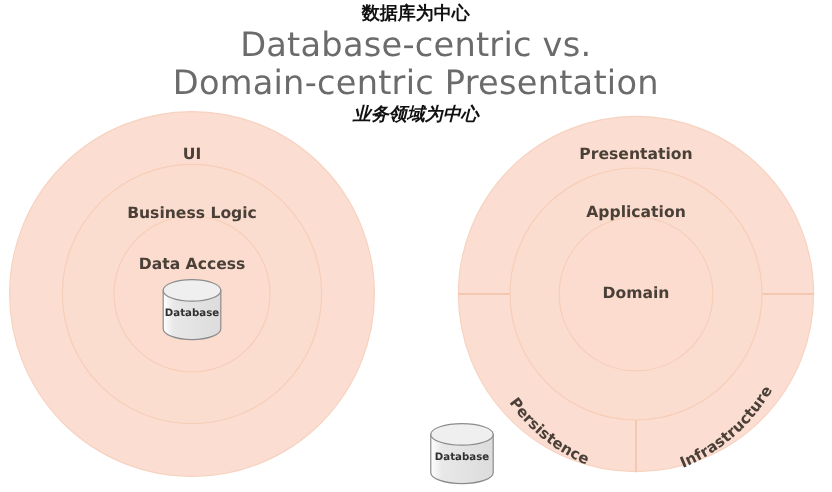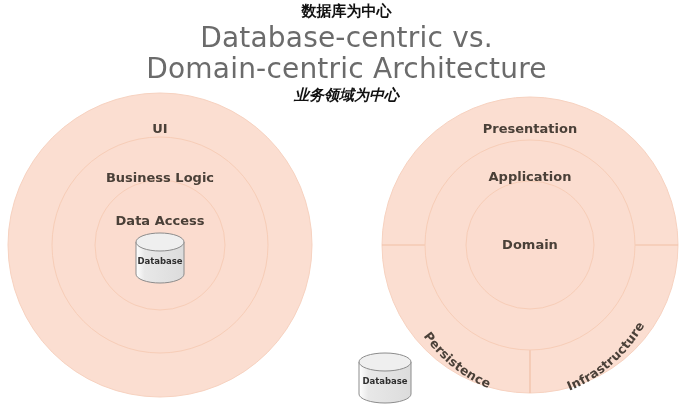--- a/index.html
+++ b/index.html
@@ -83,21 +83,21 @@
   }
 </style>
 </head>
 <body>
 
 <div class="stage">
 
   <div class="cn-label" id="cn-top">数据库为中心</div>
 
   <div class="title">Database-centric vs.
-Domain-centric Architecture</div>
+Domain-centric Presentation</div>
 
   <div class="cn-label" id="cn-bottom">业务领域为中心</div>
 
   <svg class="diagram" viewBox="0 0 693 410" xmlns="http://www.w3.org/2000/svg">
 
     <defs>
       <linearGradient id="dbBody" x1="0" y1="0" x2="1" y2="0">
         <stop offset="0%" stop-color="#ffffff"></stop>
         <stop offset="18%" stop-color="#e8e8e8"></stop>
         <stop offset="100%" stop-color="#dcdcdc"></stop>

